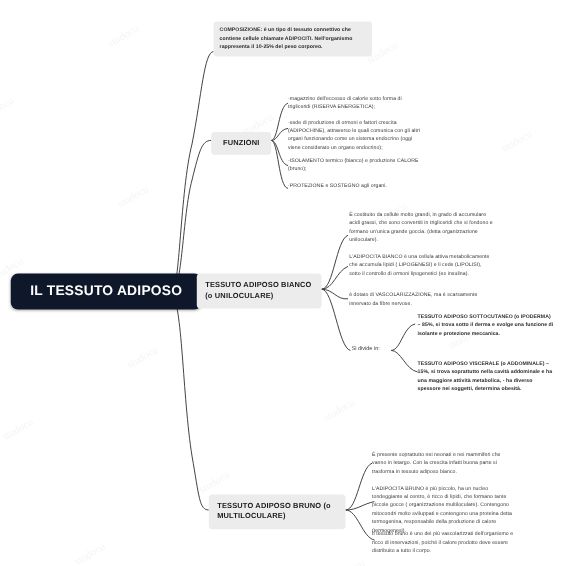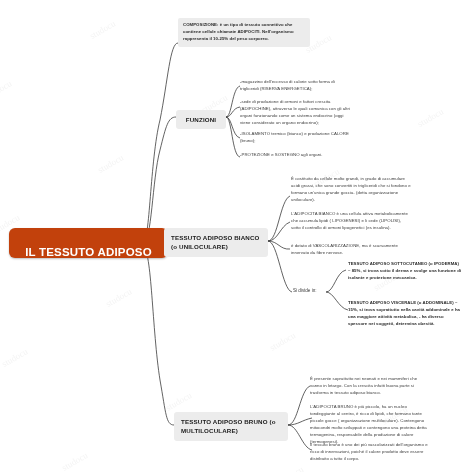--- a/index.html
+++ b/index.html
@@ -10,22 +10,22 @@
     overflow:hidden;
     position:relative;
   }
   #canvas{position:absolute;inset:0;}
   #wm{position:absolute;inset:0;pointer-events:none;opacity:.5;}
   #wires{position:absolute;inset:0;}
   .node{position:absolute;box-sizing:border-box;}
 
   .root{
     left:9px;top:228px;width:159px;height:30px;
-    background:#c2410c;border-radius:6px;
-    display:flex;align-items:flex-end;justify-content:center;
+    background:#0f172a;border-radius:6px;
+    display:flex;align-items:center;justify-content:center;
     color:#ffffff;font-weight:bold;font-size:11.5px;letter-spacing:.2px;
     box-shadow:0 1px 2px rgba(0,0,0,.25);
   }
   .branch{
     background:#ececec;border-radius:3px;
     padding:5px 7px;
     font-size:6.2px;font-weight:bold;line-height:1.5;
     color:#1b1b1b;letter-spacing:.15px;
   }
   .leafbox{

